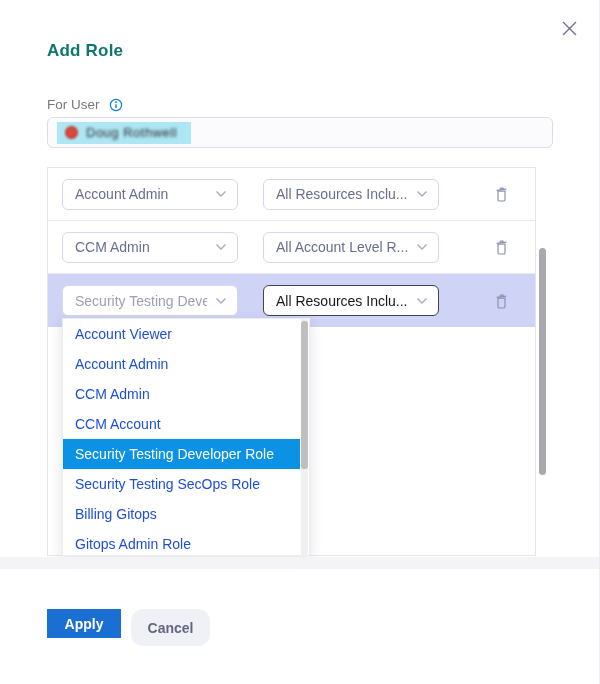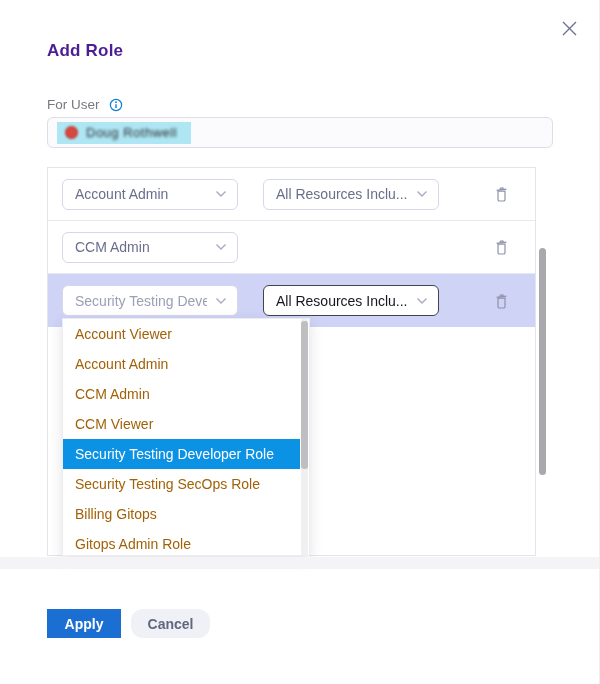--- a/index.html
+++ b/index.html
@@ -4,21 +4,21 @@
 <style>
   * { margin:0; padding:0; box-sizing:border-box; }
   html,body { background:#fff; }
   body { font-family:"Liberation Sans","DejaVu Sans",sans-serif; }
   .stage{ position:relative; width:600px; height:684px; background:#fff; overflow:hidden;
           border-right:1px solid #ededf2; }
 
   
   .close-btn{ position:absolute; top:16px; left:557px; width:24px; height:24px; cursor:pointer;
               display:flex; align-items:center; justify-content:center; }
-  .modal-title{ position:absolute; top:41px; left:47px; font-size:17px; font-weight:bold; color:#4c1d95; letter-spacing:.2px; }
+  .modal-title{ position:absolute; top:41px; left:47px; font-size:17px; font-weight:bold; color:#0f766e; letter-spacing:.2px; }
 
   
   .for-user{ position:absolute; top:97px; left:47px; font-size:13.5px; color:#77787e;
              display:flex; align-items:center; gap:9px; }
   .user-input{ position:absolute; top:117px; left:47px; width:506px; height:31px;
                border:1px solid #dcdde7; border-radius:6px; background:#fbfbfd;
                display:flex; align-items:center; padding-left:9px; }
   .user-chip{ display:flex; align-items:center; gap:8px; background:#aee7f3; height:22px;
               padding:0 14px 0 8px; }
   .user-avatar{ width:13px; height:13px; border-radius:50%; background:#d64941; filter:blur(0.8px);
@@ -43,38 +43,38 @@
   .select .sel-text.dark{ color:#16161f; }
   .select .sel-text.placeholder{ color:#9aa0b5; max-width:132px; }
   .chev{ flex:0 0 auto; margin-left:6px; }
 
   .trash-btn{ position:absolute; left:438px; width:30px; height:30px; display:flex;
               align-items:center; justify-content:center; cursor:pointer; }
 
   
   .dropdown{ position:absolute; left:62px; top:318px; width:248px; height:238px; background:#fff;
              border:1px solid #ececf2; box-shadow:0 4px 12px rgba(40,41,61,.14); overflow:hidden; }
-  .dd-option{ height:30px; line-height:30px; padding-left:12px; font-size:14px; color:#a16207;
+  .dd-option{ height:30px; line-height:30px; padding-left:12px; font-size:14px; color:#1d4ed8;
               white-space:nowrap; cursor:pointer; }
   .dd-option.selected{ background:#0b92e4; color:#fff; width:calc(100% - 9px); }
   .dd-scroll-track{ position:absolute; top:0; right:1px; width:7px; height:100%; background:#f0f0f1; }
   .dd-scroll-thumb{ position:absolute; top:2px; right:1px; width:7px; height:148px;
                     background:#bfbfc2; border-radius:3px; cursor:pointer; }
 
   
   .outer-scroll-thumb{ position:absolute; left:539px; top:248px; width:7px; height:227px;
                        background:#a9a9ad; border-radius:4px; cursor:pointer; }
 
   .divider-strip{ position:absolute; left:0; top:557px; width:600px; height:12px; background:#f4f4f7; }
 
   
   .apply-btn{ position:absolute; left:47px; top:609px; width:74px; height:29px; border:none;
               background:#1b6fd3; color:#fff; font-size:14px; font-weight:bold; border-radius:0;
               cursor:pointer; font-family:inherit; }
-  .cancel-btn{ position:absolute; left:131px; top:609px; width:79px; height:29px; border:none;
+  .cancel-btn{ position:absolute; left:131px; top:609px; width:79px; height:37px; border:none;
                background:#f0f1f6; color:#62667f; font-size:14px; font-weight:bold; border-radius:12px;
                cursor:pointer; font-family:inherit; }
 </style>
 </head>
 <body>
 
 <div class="stage">
 
   <div class="close-btn">
     <svg width="17" height="17" viewBox="0 0 17 17">
@@ -124,20 +124,26 @@
       </div>
     </div>
 
     <div class="role-row r1">
       <div class="select s1">
         <span class="sel-text">CCM Admin</span>
         <svg class="chev" width="12" height="8" viewBox="0 0 12 8">
             <path d="M1.5 1.5 L6 6 L10.5 1.5" stroke="#a6aac2" stroke-width="1.4" fill="none"></path>
           </svg>
       </div>
+      <div class="select s2">
+        <span class="sel-text">All Account Level R...</span>
+        <svg class="chev" width="12" height="8" viewBox="0 0 12 8">
+            <path d="M1.5 1.5 L6 6 L10.5 1.5" stroke="#a6aac2" stroke-width="1.4" fill="none"></path>
+          </svg>
+      </div>
       <div class="trash-btn">
         <svg width="17" height="18" viewBox="0 0 17 18" fill="none" stroke="#8e92aa" stroke-width="1.2">
           <path d="M5 6.2 h7 v8.2 a1.6 1.6 0 0 1 -1.6 1.6 h-3.8 a1.6 1.6 0 0 1 -1.6 -1.6 z"></path>
           <path d="M3.6 5.4 L13.4 4.1"></path>
           <path d="M7 4.9 L7.3 3.2 L9.8 2.9 L10.4 4.5"></path>
         </svg>
       </div>
     </div>
 
     <div class="role-row r2">
@@ -160,21 +166,21 @@
           <path d="M7 4.9 L7.3 3.2 L9.8 2.9 L10.4 4.5"></path>
         </svg>
       </div>
     </div>
   </div>
 
   <div class="dropdown">
     <div class="dd-option">Account Viewer</div>
     <div class="dd-option">Account Admin</div>
     <div class="dd-option">CCM Admin</div>
-    <div class="dd-option">CCM Viewer</div>
+    <div class="dd-option">CCM Account</div>
     <div class="dd-option selected">Security Testing Developer Role</div>
     <div class="dd-option">Security Testing SecOps Role</div>
     <div class="dd-option">Billing Gitops</div>
     <div class="dd-option">Gitops Admin Role</div>
     <div class="dd-scroll-track"></div>
     <div class="dd-scroll-thumb"></div>
   </div>
 
   <div class="outer-scroll-thumb"></div>
 

